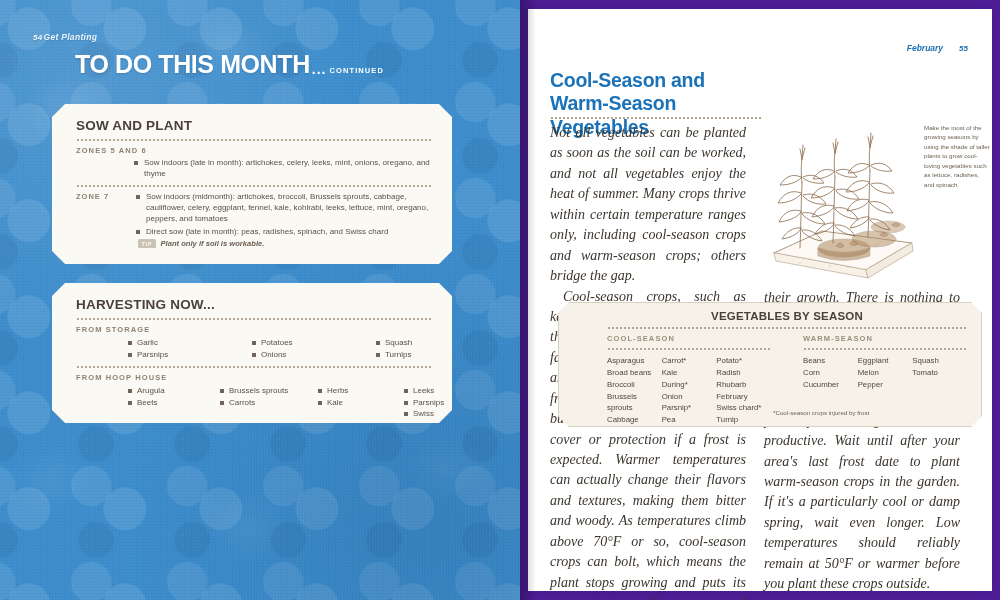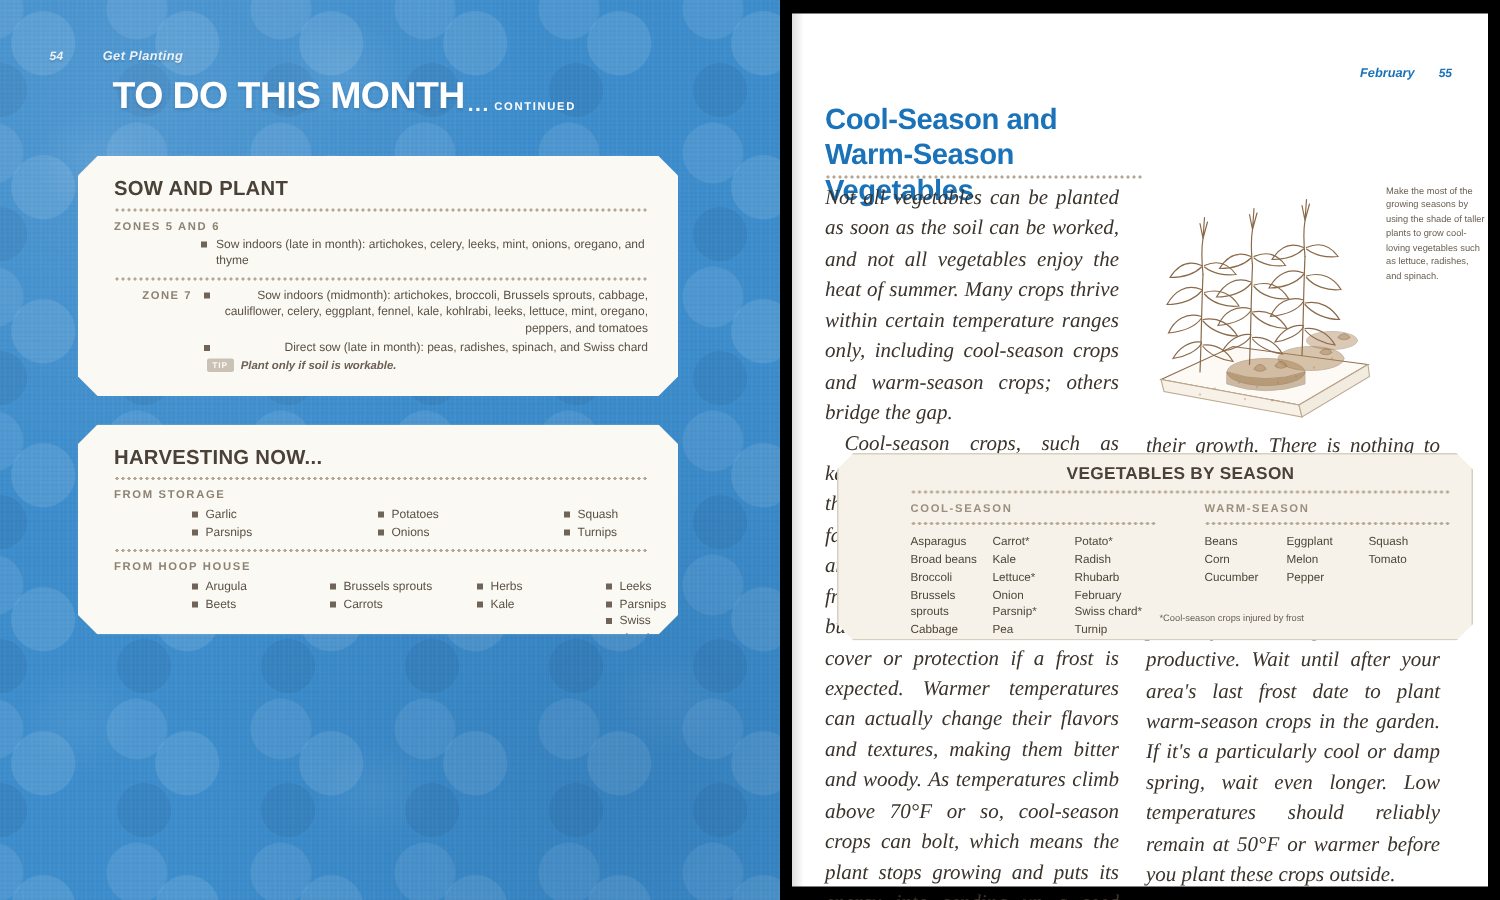--- a/index.html
+++ b/index.html
@@ -51,21 +51,21 @@
       radial-gradient(ellipse 62px 52px at 25% 52%, rgba(255,255,255,.06), rgba(255,255,255,0) 70%),
       radial-gradient(ellipse 58px 50px at 62% 62%, rgba(255,255,255,.07), rgba(255,255,255,0) 70%),
       radial-gradient(ellipse 60px 52px at 10% 80%, rgba(255,255,255,.06), rgba(255,255,255,0) 70%),
       radial-gradient(ellipse 58px 48px at 48% 88%, rgba(255,255,255,.06), rgba(255,255,255,0) 70%),
       radial-gradient(ellipse 58px 48px at 86% 78%, rgba(255,255,255,.06), rgba(255,255,255,0) 70%);
   }
 
   
   #left-runhead {
     position: absolute; left: 33px; top: 32px;
-    display: flex; align-items: baseline; gap: 26px;
+    display: flex; align-items: baseline; gap: 1px;
     color: #eaf2fa;
     font-style: italic; font-weight: bold;
     font-size: 8.5px; letter-spacing: .3px;
     text-shadow: 0 1px 1px rgba(0,0,0,.12);
   }
   #left-folio { font-size: 8px; }
 
   
   #todo-head {
     position: absolute; left: 75px; top: 52px;
@@ -130,21 +130,21 @@
     width: 4px; height: 4px; background: #6f6457;
   }
   .zone-name {
     flex: 0 0 auto; font-size: 7.5px; font-weight: bold;
     color: #8e8373; letter-spacing: 1px; padding-top: 1px;
   }
   .zone-body { flex: 1 1 auto; }
 
   #sow-z56-list { margin-left: 58px; margin-top: 2px; }
   #sow-z7-list  { margin-left: 8px; }
-  #sow-z7-row   { display: flex; align-items: flex-start; text-align: right; }
+  #sow-z7-row   { display: flex; align-items: flex-start; }
   #sow-z7-row .zone-name { width: 52px; }
 
   .tip-line {
     display: flex; align-items: center; gap: 5px;
     margin: 2px 0 0 10px;
   }
   .tip-badge {
     background: #c9c2b5; color: #fbf9f4;
     font-size: 5.6px; font-weight: bold; letter-spacing: .6px;
     padding: 1.5px 3.5px; border-radius: 1.5px;
@@ -164,21 +164,21 @@
   }
   .harv-col li::before {
     content: ""; position: absolute; left: 0; top: 4px;
     width: 4px; height: 4px; background: #6f6457;
   }
 
   
   #right-page {
     position: absolute;
     left: 520px; top: 0; width: 480px; height: 600px;
-    background: #000000;
+    background: #4c1d95;
   }
   #right-page-sheet {
     position: absolute;
     left: 8px; top: 9px; width: 464px; height: 582px;
     background: #ffffff;
     box-shadow: -3px 0 8px rgba(0,0,0,.10);
   }
   #gutter-shadow {
     position: absolute; left: 520px; top: 0; width: 16px; height: 600px;
     background: linear-gradient(to right, rgba(0,0,0,.26), rgba(0,0,0,0));
@@ -471,21 +471,21 @@
                 <ul class="veg-col">
                   <li>Asparagus</li>
                   <li>Broad beans</li>
                   <li>Broccoli</li>
                   <li>Brussels sprouts</li>
                   <li>Cabbage</li>
                 </ul>
                 <ul class="veg-col">
                   <li>Carrot*</li>
                   <li>Kale</li>
-                  <li>Lettuce*</li>
+                  <li>During*</li>
                   <li>Onion</li>
                   <li>Parsnip*</li>
                   <li>Pea</li>
                 </ul>
                 <ul class="veg-col">
                   <li>Potato*</li>
                   <li>Radish</li>
                   <li>Rhubarb</li>
                   <li>February</li>
                   <li>Swiss chard*</li>

